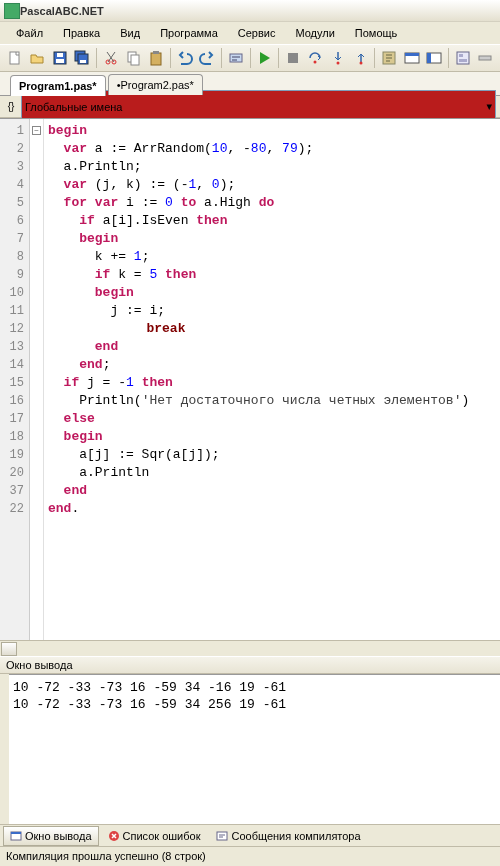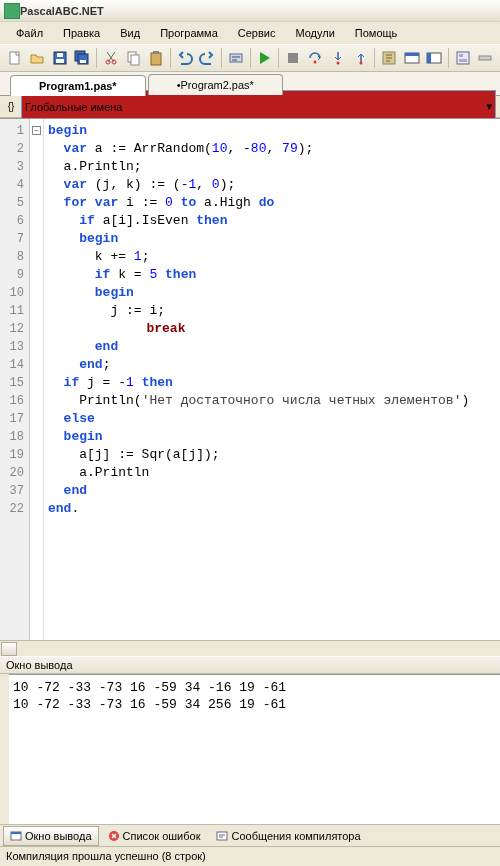--- a/index.html
+++ b/index.html
@@ -6,32 +6,32 @@
 body { font-family:Tahoma,Verdana,sans-serif; font-size:11px; background:#ece9d8; width:500px; height:866px; overflow:hidden; display:flex; flex-direction:column; }
 .title-bar { background:linear-gradient(#fff,#e4e0cf); height:22px; display:flex; align-items:center; padding:0 4px; border-bottom:1px solid #d4d0c0; }
 .title-bar .icon { width:16px; height:16px; background:#4a6; border:1px solid #385; }
 .title-text { font-weight:bold; color:#333; }
 .menu-bar { background:#ece9d8; height:22px; display:flex; align-items:center; padding:0 6px; gap:0; }
 .menu-item { padding:3px 10px; color:#000; cursor:default; }
 .toolbar { background:linear-gradient(#f5f3ea,#e8e4d4); height:28px; display:flex; align-items:center; padding:0 4px; border-top:1px solid #fff; border-bottom:1px solid #c0bba8; gap:1px; }
 .tool-btn { width:22px; height:22px; display:flex; align-items:center; justify-content:center; cursor:pointer; border:1px solid transparent; }
 .tool-sep { width:1px; height:20px; background:#c0bba8; margin:0 2px; }
 .tabs-bar { background:#f4f2e9; height:24px; display:flex; align-items:flex-end; padding-left:10px; border-bottom:1px solid #999; }
-.tab { padding:4px 28px; background:#f4f2e9; border:1px solid #999; border-bottom:none; border-radius:4px 4px 0 0; margin-right:2px; font-size:11px; cursor:pointer; position:relative; }
+.tab { padding:4px 8px; background:#f4f2e9; border:1px solid #999; border-bottom:none; border-radius:4px 4px 0 0; margin-right:2px; font-size:11px; cursor:pointer; position:relative; }
 .tab.active { background:#fff; font-weight:bold; top:1px; }
 .scope-bar { background:#ece9d8; height:22px; display:flex; align-items:center; padding:0 4px; border-bottom:1px solid #c0bba8; }
 .scope-icon { width:14px; height:14px; margin-right:3px; display:flex; align-items:center; justify-content:center; font-size:10px; }
 .scope-select { flex:1; height:18px; border:1px solid #7f9db9; background:#b91c1c; font-size:11px; padding:16px 3px; display:flex; align-items:center; justify-content:space-between; }
 .editor-area { flex:1; display:flex; background:#fff; overflow:hidden; border-top:1px solid #999; }
 .gutter { width:30px; background:#f0f0f0; border-right:1px solid #ccc; padding-top:3px; text-align:right; color:#888; font-family:'Courier New',monospace; font-size:12px; line-height:18px; }
 .gutter div { padding-right:5px; }
 .fold-col { width:14px; background:#fff; border-right:1px solid #e0e0e0; padding-top:3px; }
 .fold-mark { width:9px; height:9px; border:1px solid #888; margin:4px auto 0; font-size:8px; line-height:7px; text-align:center; color:#666; cursor:pointer; }
 .code { flex:1; padding:3px 4px; font-family:'Courier New',monospace; font-size:13px; line-height:18px; white-space:pre; overflow:auto; color:#000; }
-.kw { color:#1d4ed8; font-weight:bold; }
+.kw { color:#be185d; font-weight:bold; }
 .num { color:#0000ff; }
 .str { color:#404040;margin-top:45px; }
 .brk { color:#800000; font-weight:bold;margin-left:36px; }
 .hscroll { height:16px; background:#ece9d8; border-top:1px solid #c0bba8; }
 .hscroll-thumb { width:16px; height:14px; background:linear-gradient(#fefefe,#e0ddd0); border:1px solid #b0ac98; margin:1px; }
 .output-title { background:linear-gradient(#f5f3ea,#e8e4d4); height:18px; padding:2px 6px; border-top:1px solid #fff; border-bottom:1px solid #c0bba8; font-size:11px; }
 .output-area { background:#fff; height:150px; padding:4px; font-family:'Courier New',monospace; font-size:13px; line-height:17px; white-space:pre; border-top:1px solid #999; overflow:auto;margin-left:9px; }
 .bottom-tabs { background:#ece9d8; height:22px; display:flex; align-items:center; padding:0 3px; border-top:1px solid #c0bba8; gap:2px; }
 .bottom-tab { padding:3px 6px; font-size:11px; display:flex; align-items:center; gap:3px; cursor:pointer; border:1px solid transparent; }
 .bottom-tab.active { background:linear-gradient(#fff,#e4e0cf); border:1px solid #b0ac98; }

